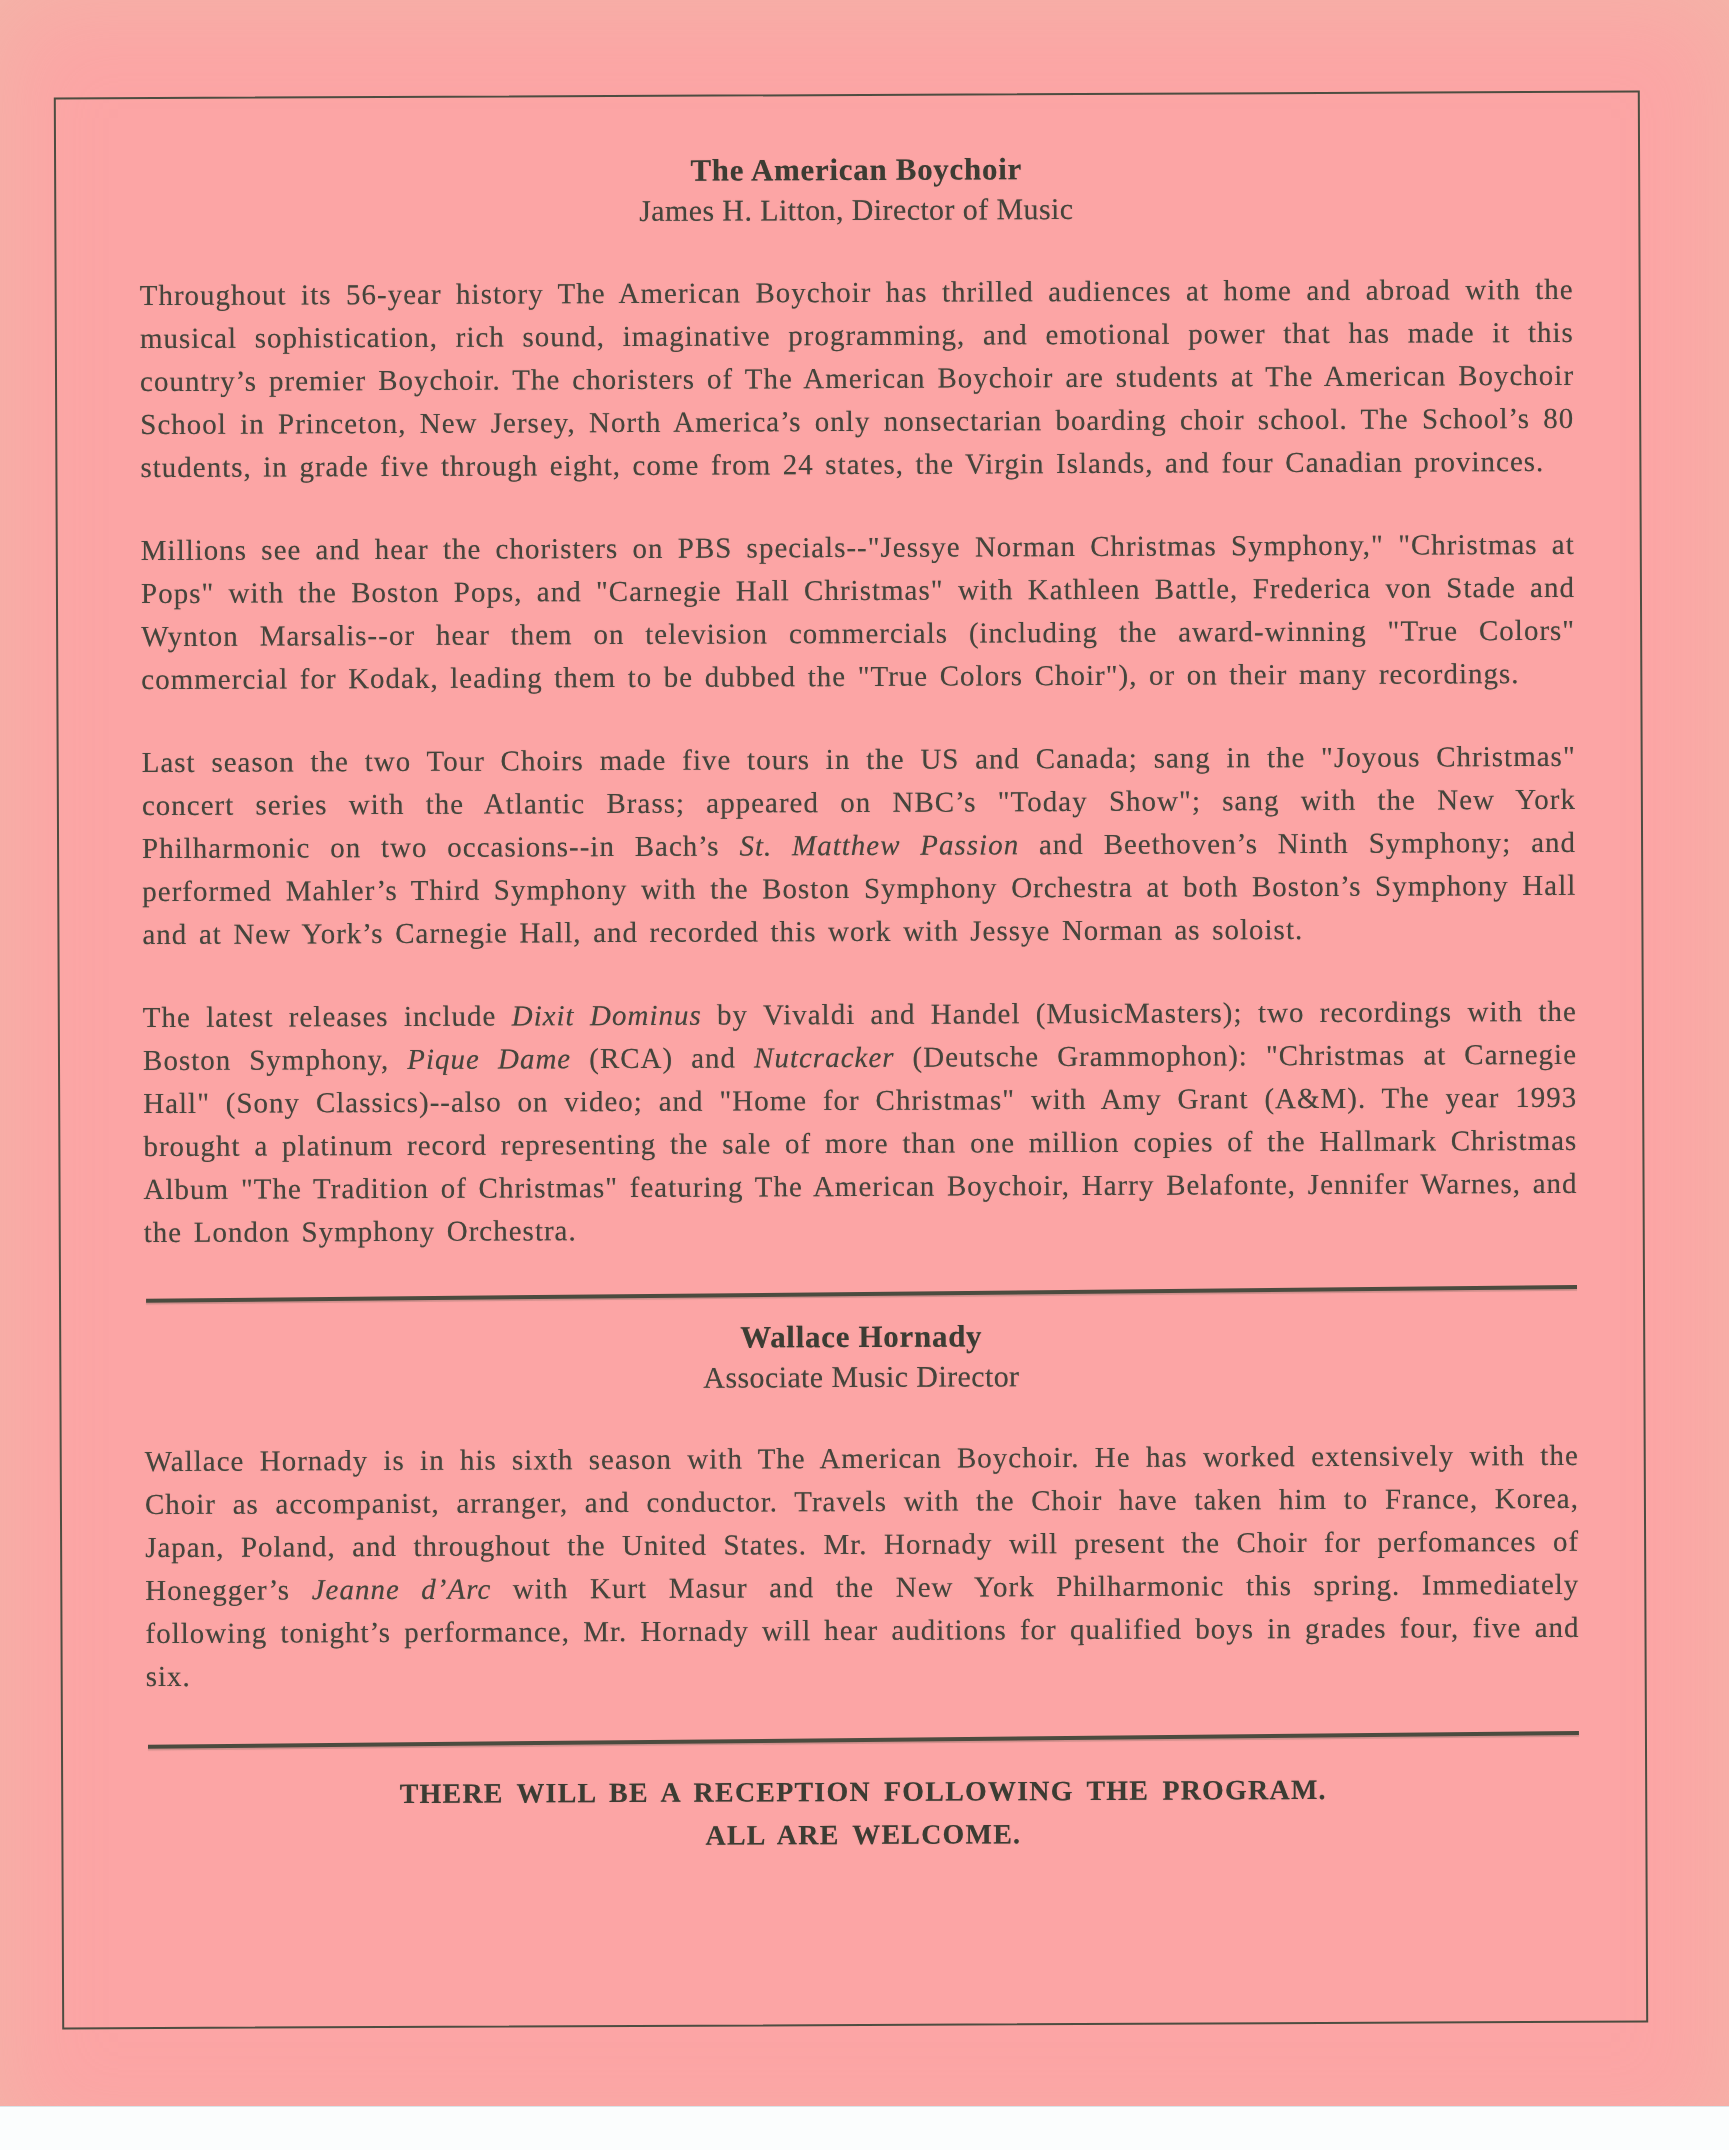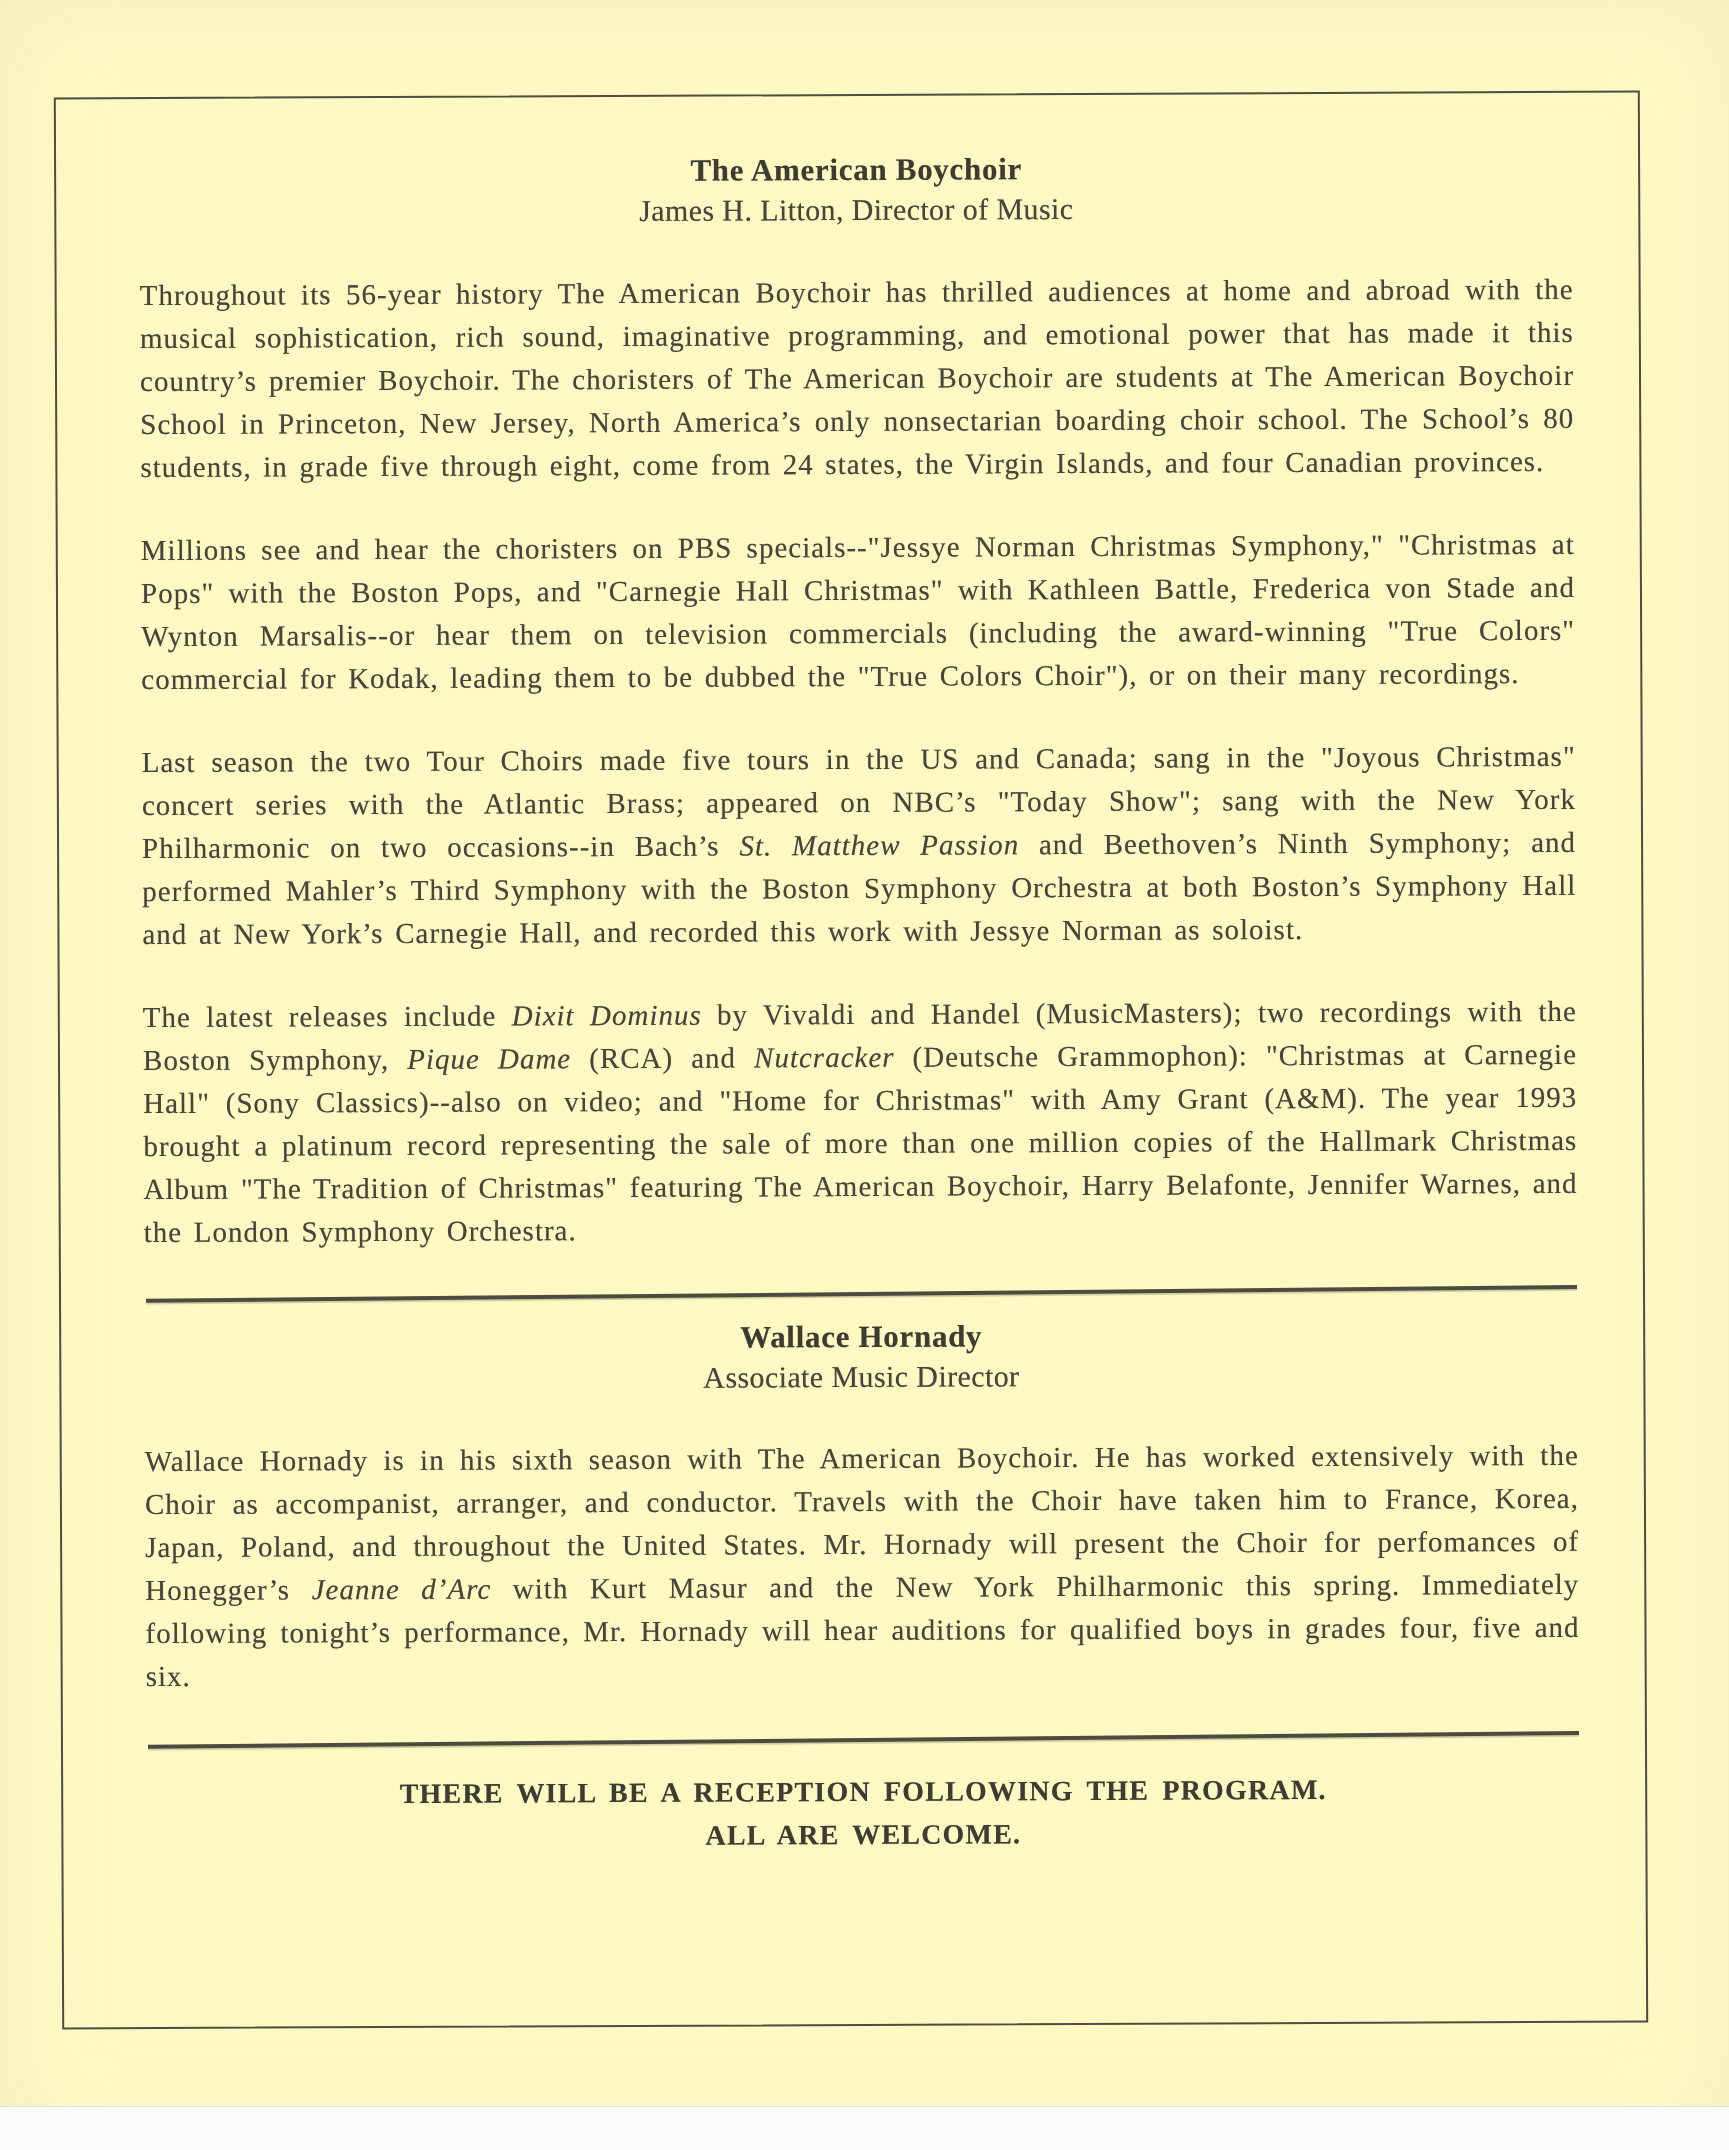--- a/index.html
+++ b/index.html
@@ -12,21 +12,21 @@
     width: 1729px;
     height: 2151px;
     overflow: hidden;
     font-family: "Liberation Serif", "DejaVu Serif", serif;
   }
   .paper {
     position: absolute;
     left: 0; top: 0;
     width: 1729px;
     height: 2151px;
-    background: #fef9c3;
+    background: #fca5a5;
     box-shadow: inset 0 0 99px rgba(225,215,175,0.35);
   }
   .scan-strip {
     position: absolute;
     left: 0; right: 0;
     top: 2106px;
     height: 45px;
     background: #fbfdfd;
     border-top: 1.7px solid #d9e4e9;
   }

